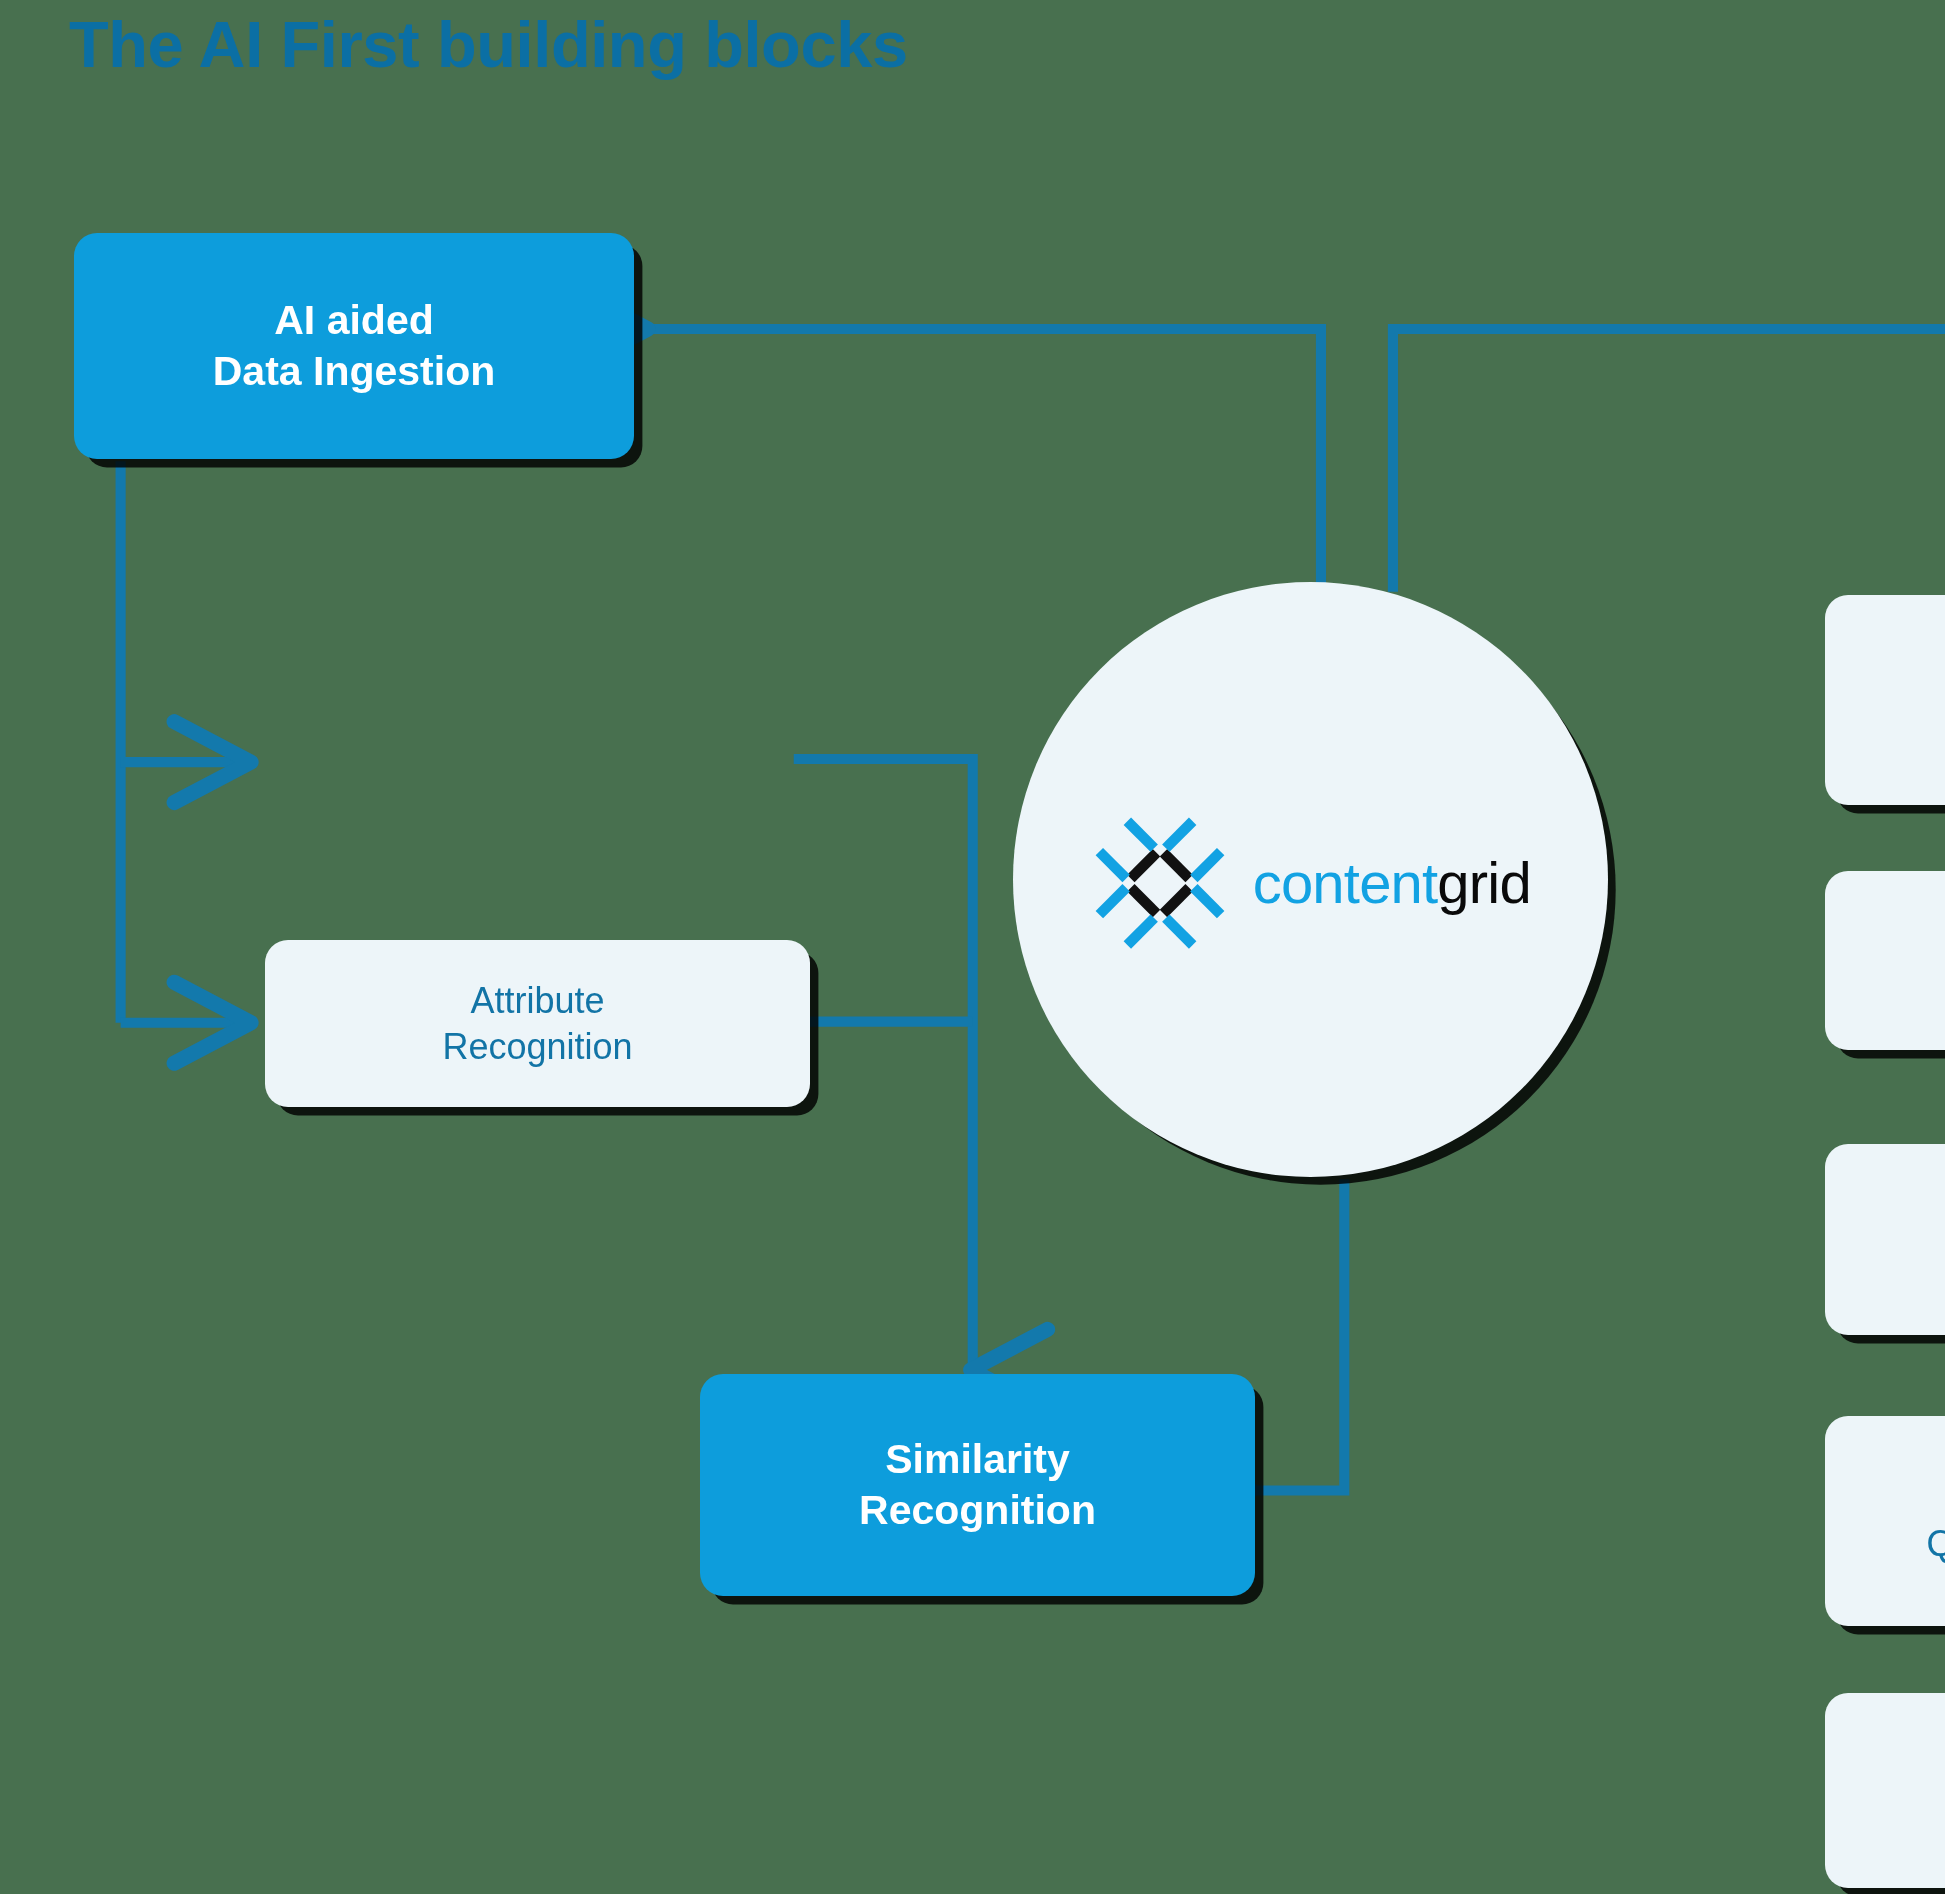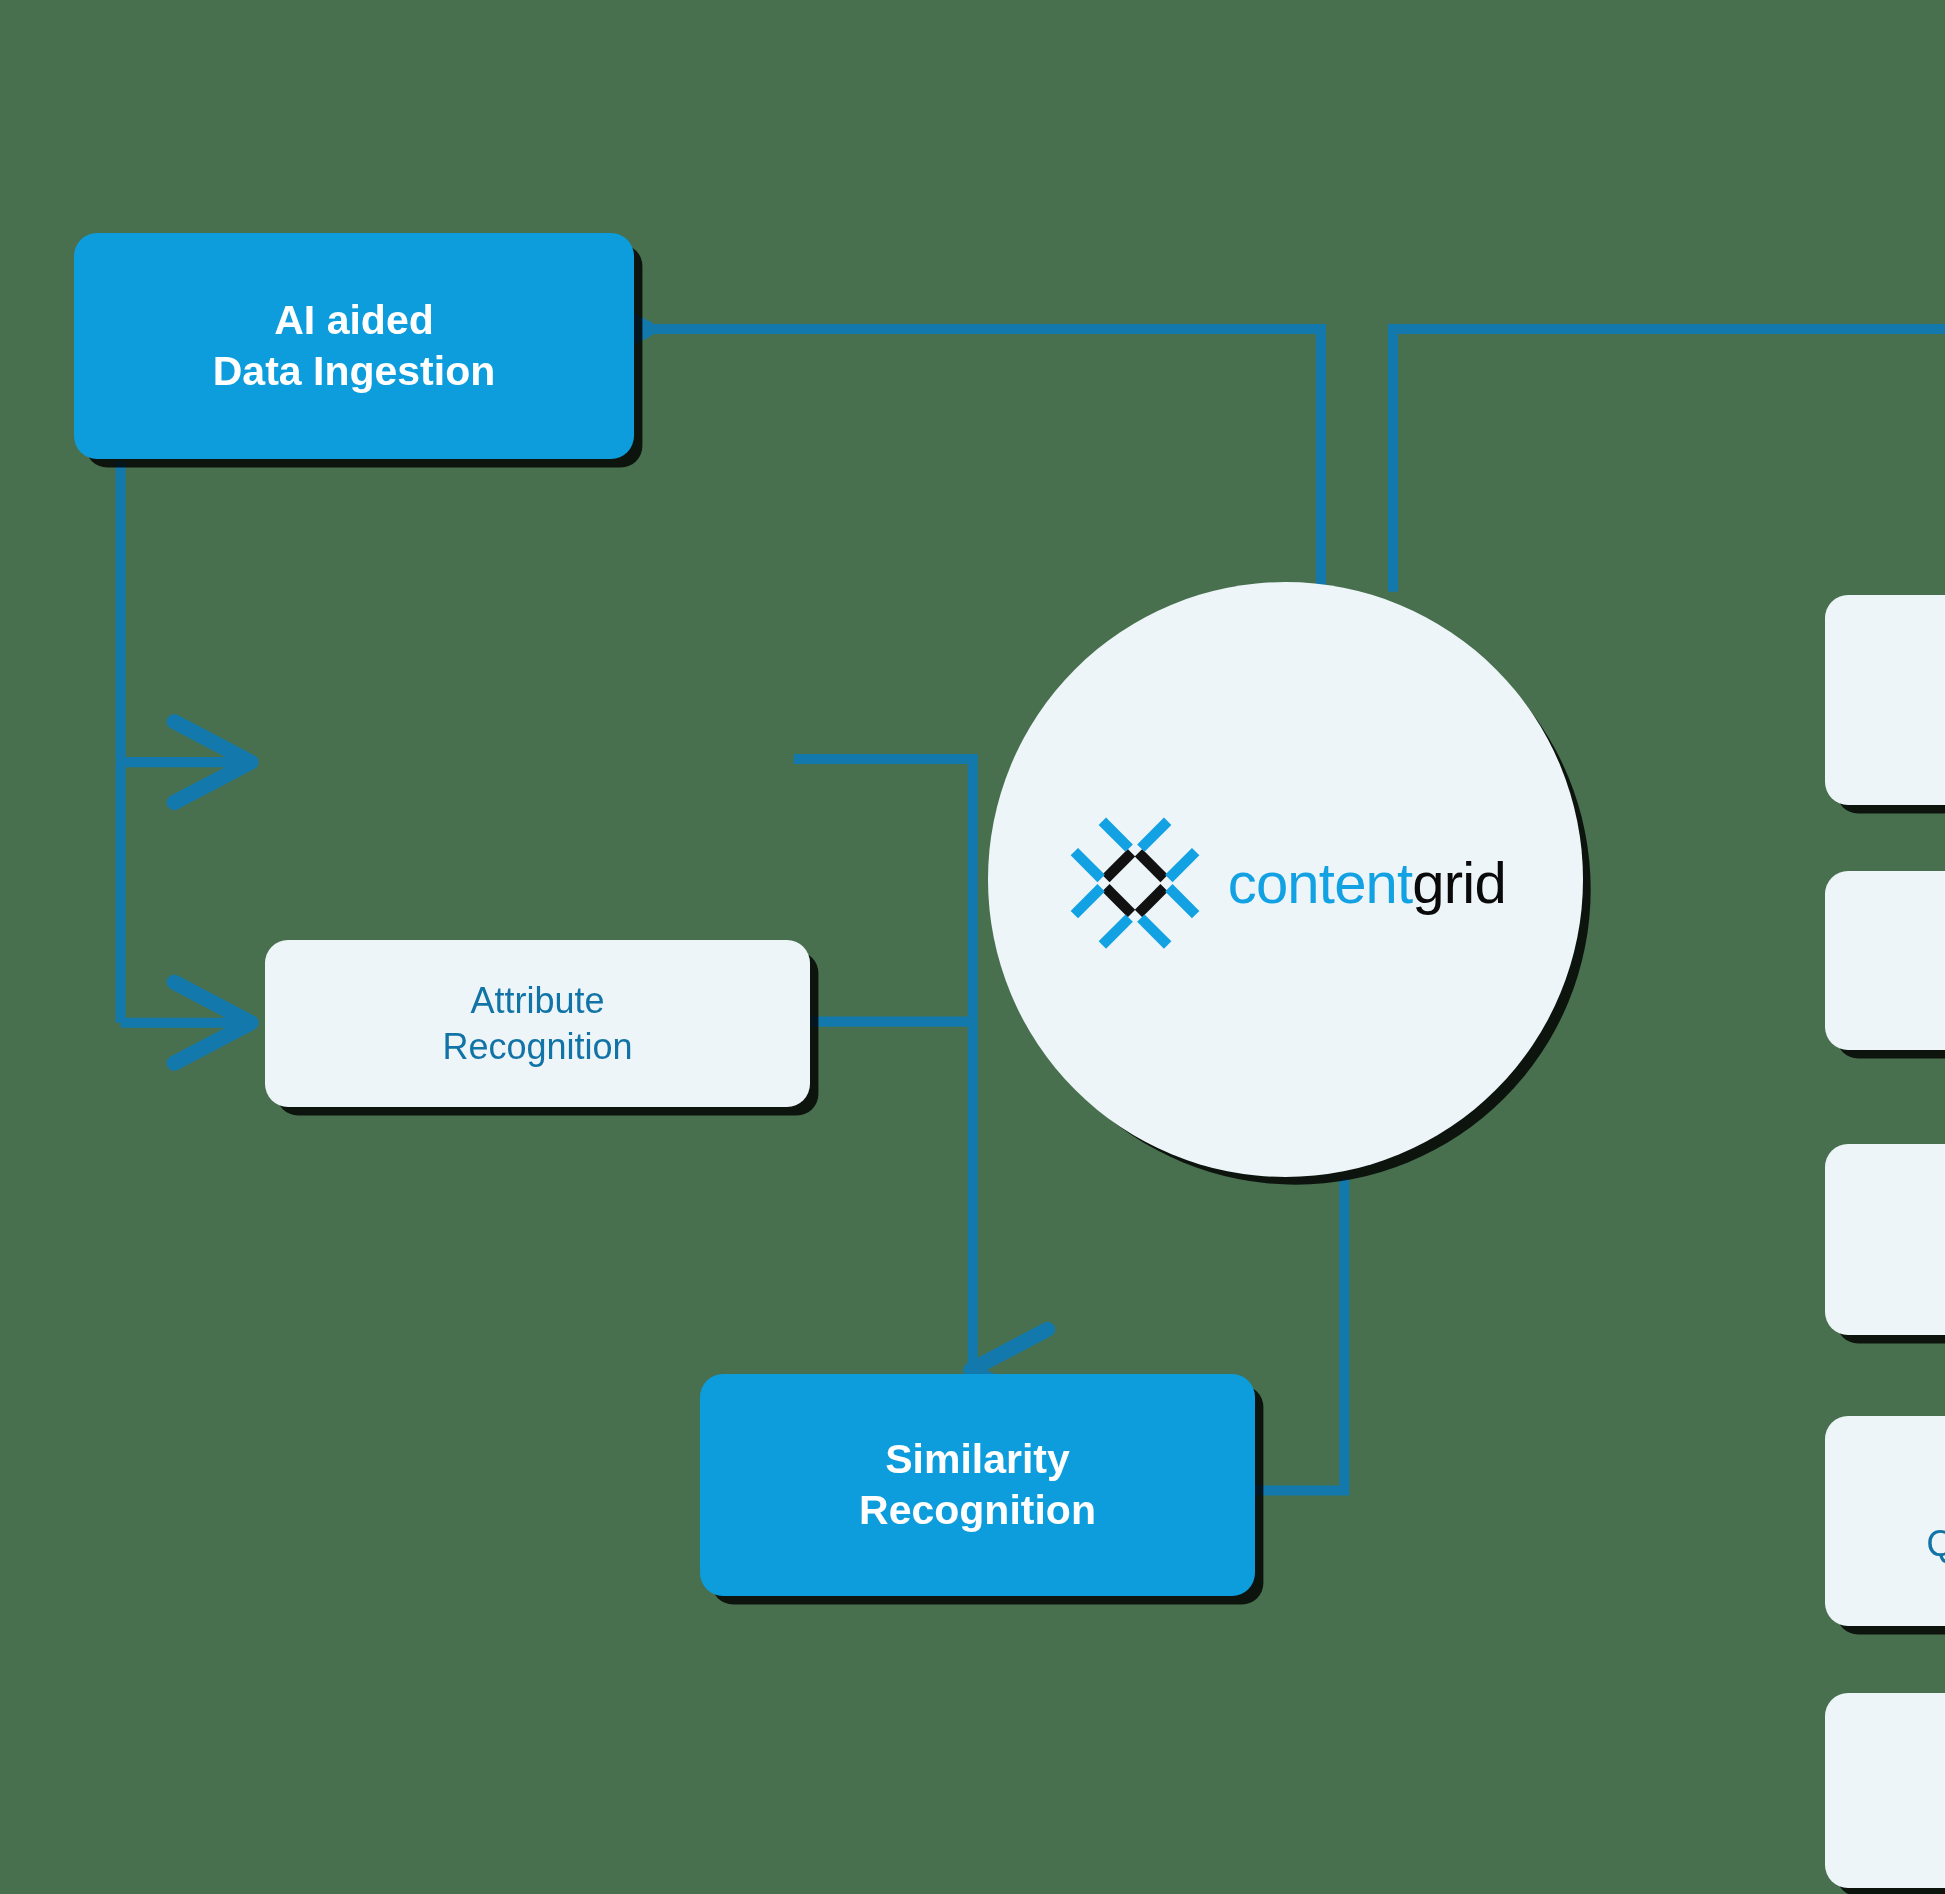--- a/index.html
+++ b/index.html
@@ -71,21 +71,21 @@
   .node.secondary .label {
     color: #1274A6;
     font-weight: normal;
     font-size: 36px;
     line-height: 1.27;
   }
 
   
   #logo-circle {
     position: absolute;
-    left: 988px;
+    left: 1013px;
     top: 582px;
     width: 595px;
     height: 595px;
     border-radius: 50%;
     background: #EDF5F9;
     box-shadow: 10px 10px 0 -2.3px rgba(0,0,0,0.82);
     display: flex;
     align-items: center;
     justify-content: center;
     z-index: 4;
@@ -105,20 +105,21 @@
     white-space: nowrap;
   }
   #logo-wordmark .wm-content { color: #12A2E3; }
   #logo-wordmark .wm-grid { color: #0A0A0A; }
 </style>
 </head>
 <body>
 
 <div id="stage">
 
+  <div id="page-title">The AI First building blocks</div>
 
   <svg id="connectors" viewBox="0 0 6857 4869" xmlns="http://www.w3.org/2000/svg">
     <defs>
       <marker id="arrR" markerWidth="10" markerHeight="10" refX="8.4" refY="5" orient="auto" markerUnits="strokeWidth">
         <path d="M1,1 L8.6,5 L1,9" fill="none" stroke="#1379AC" stroke-width="1.5" stroke-linecap="round" stroke-linejoin="round"></path>
       </marker>
       <marker id="arrL" markerWidth="10" markerHeight="10" refX="1.6" refY="5" orient="auto" markerUnits="strokeWidth">
         <path d="M9,1 L1.4,5 L9,9" fill="none" stroke="#1379AC" stroke-width="1.5" stroke-linecap="round" stroke-linejoin="round"></path>
       </marker>
       <marker id="arrD" markerWidth="10" markerHeight="10" refX="5" refY="8.4" orient="auto" markerUnits="strokeWidth">

